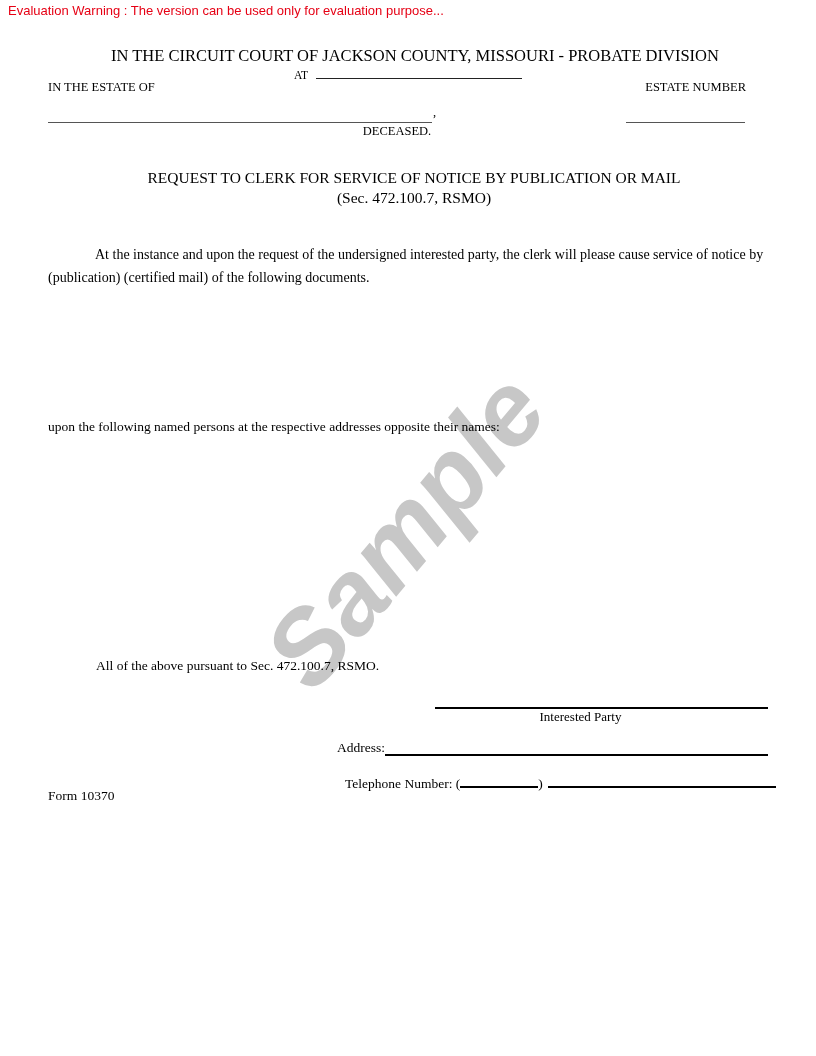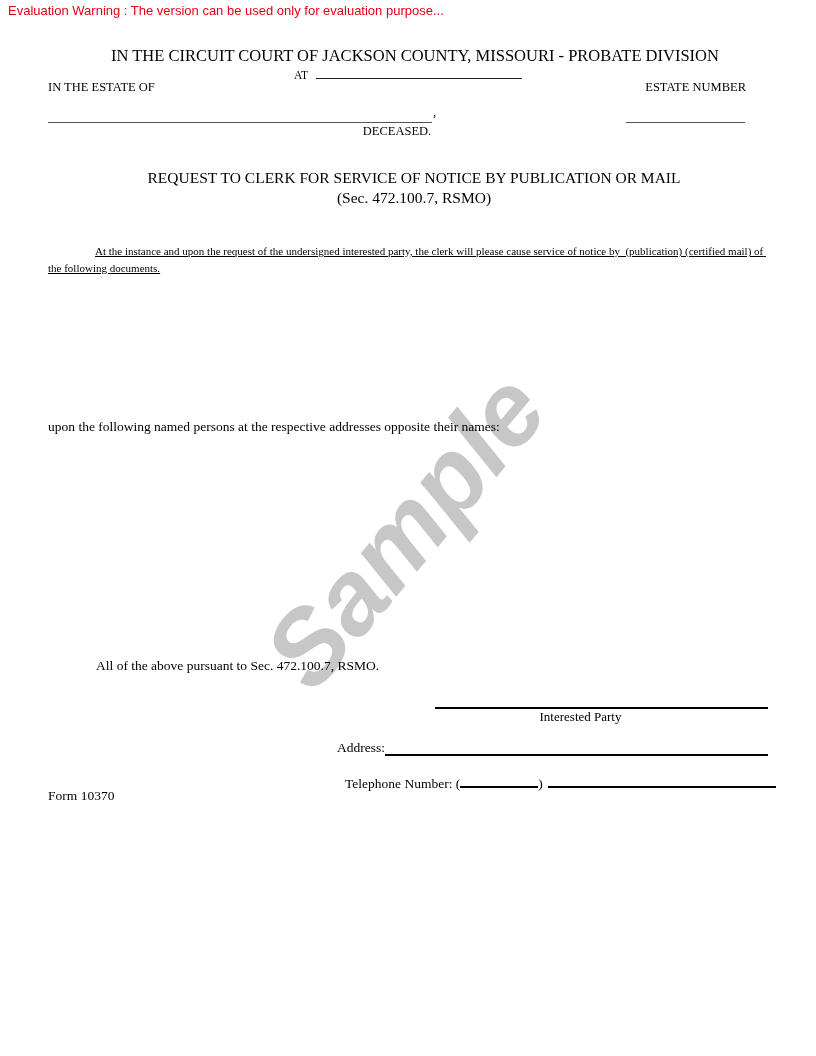--- a/index.html
+++ b/index.html
@@ -114,25 +114,24 @@
     text-align: center;
     font-size: 15.5px;
     line-height: 20px;
     padding-left: 6px;
   }
 
   .intro {
     top: 243px;
     left: 48px;
     width: 722px;
-    font-size: 11px;
-    line-height: 17px;
+    font-size: 14px;
+    line-height: 23px;
     text-indent: 47px;
     white-space: pre-wrap;
-    text-decoration: underline;
   }
 
   .persons-line {
     top: 419px;
     left: 48px;
     width: 722px;
     font-size: 13.5px;
   }
 
   .pursuant-line {

